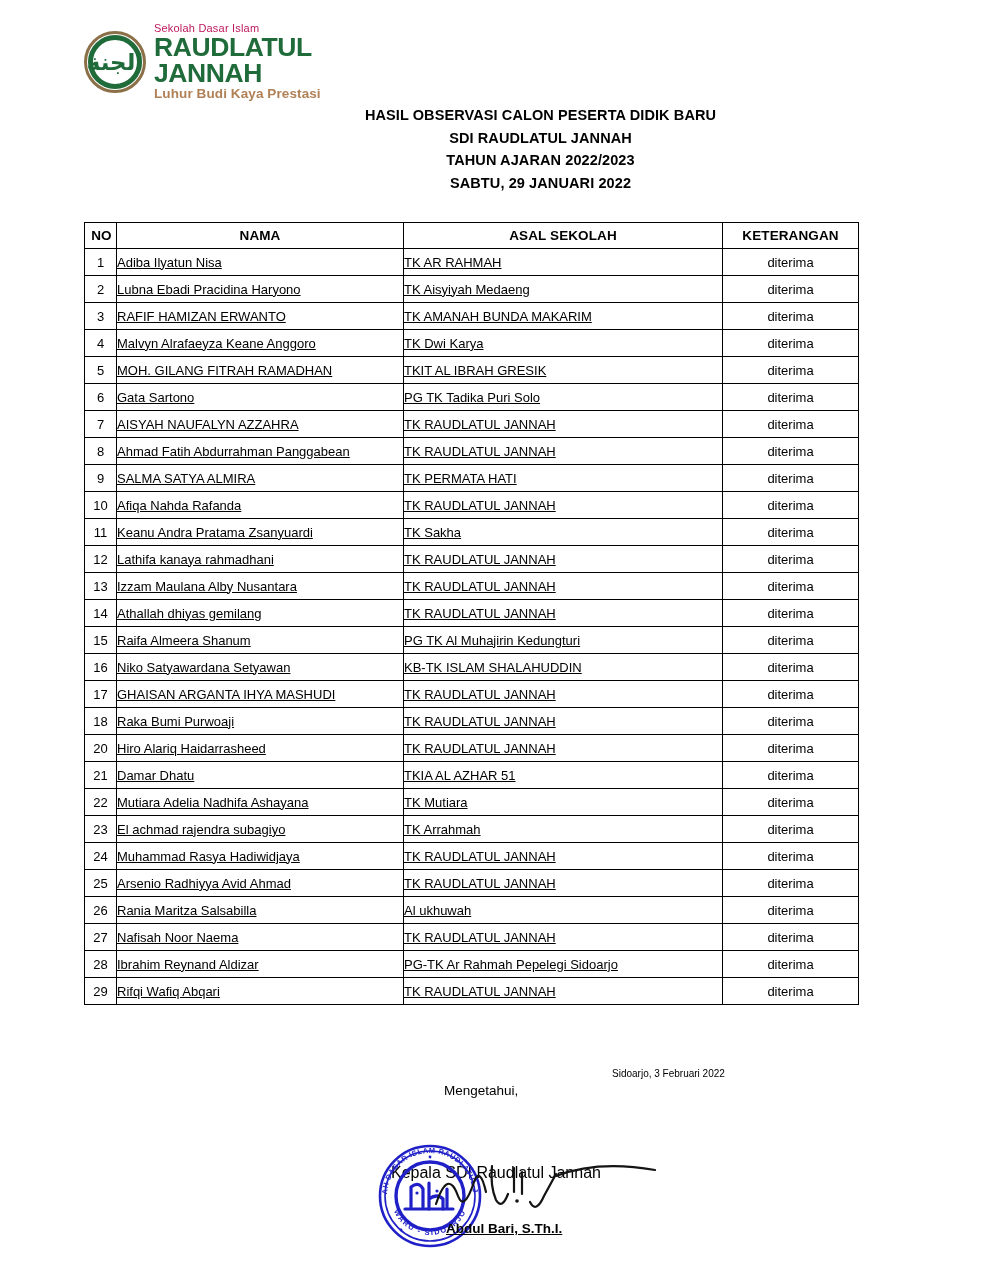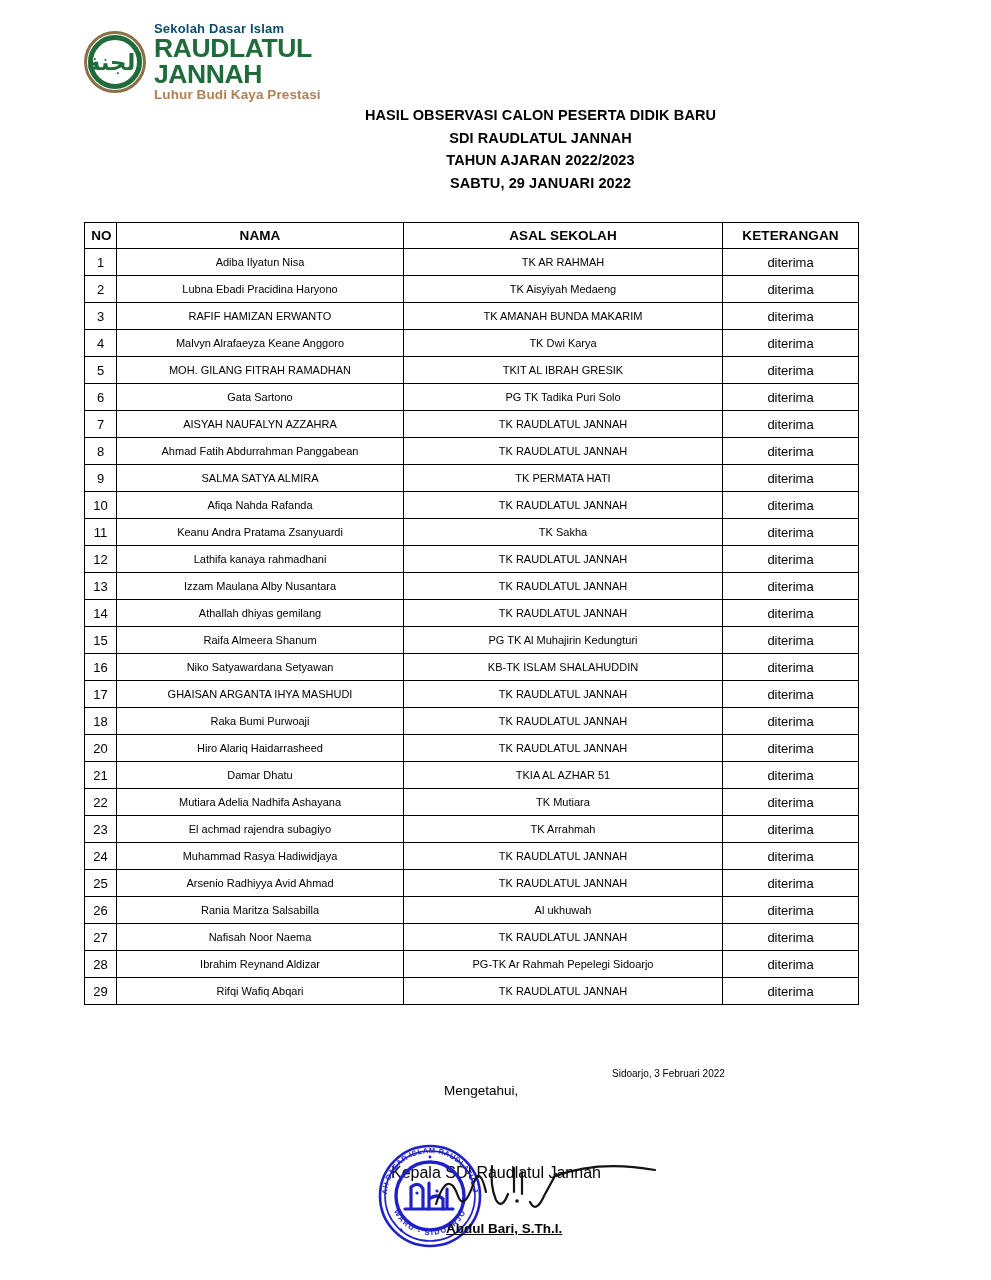--- a/index.html
+++ b/index.html
@@ -65,23 +65,23 @@
     left: -2px;
     bottom: 12px;
     width: 68px;
     height: 16px;
     background: #ffffff;
     transform: rotate(-18deg);
     opacity: 0.0;
   }
   .logo-text { display: flex; flex-direction: column; line-height: 1; }
   .logo-line1 {
-    font-size: 13px;
-    font-weight: bold;
-    color: #0c4a6e;
+    font-size: 11px;
+    font-weight: normal;
+    color: #be185d;
     letter-spacing: 0.2px;
     margin-bottom: 1px;
   }
   .logo-line2 {
     font-size: 25.5px;
     font-weight: bold;
     color: #1f6b3a;
     letter-spacing: -0.4px;
     transform: scaleX(1.04);
     transform-origin: left center;
@@ -148,25 +148,26 @@
   table.roster thead th.h-no { padding-left: 2px; text-align: center; }
 
   table.roster tbody td { height: 27px; }
   td.cell-no {
     text-align: center;
     font-size: 13px;
     padding-right: 2px;
   }
   td.cell-nama,
   td.cell-asal {
-    text-align: center;
+    text-align: left;
     padding-left: 5px;
-    font-size: 11px;
+    font-size: 13px;
     white-space: nowrap;
     overflow: hidden;
+    text-decoration: underline;
   }
   td.cell-ket {
     text-align: center;
     font-size: 13px;
   }
 
   
   .footer { position: absolute; left: 0; top: 0; width: 991px; height: 1280px; pointer-events: none; }
   .place-date {
     position: absolute;

